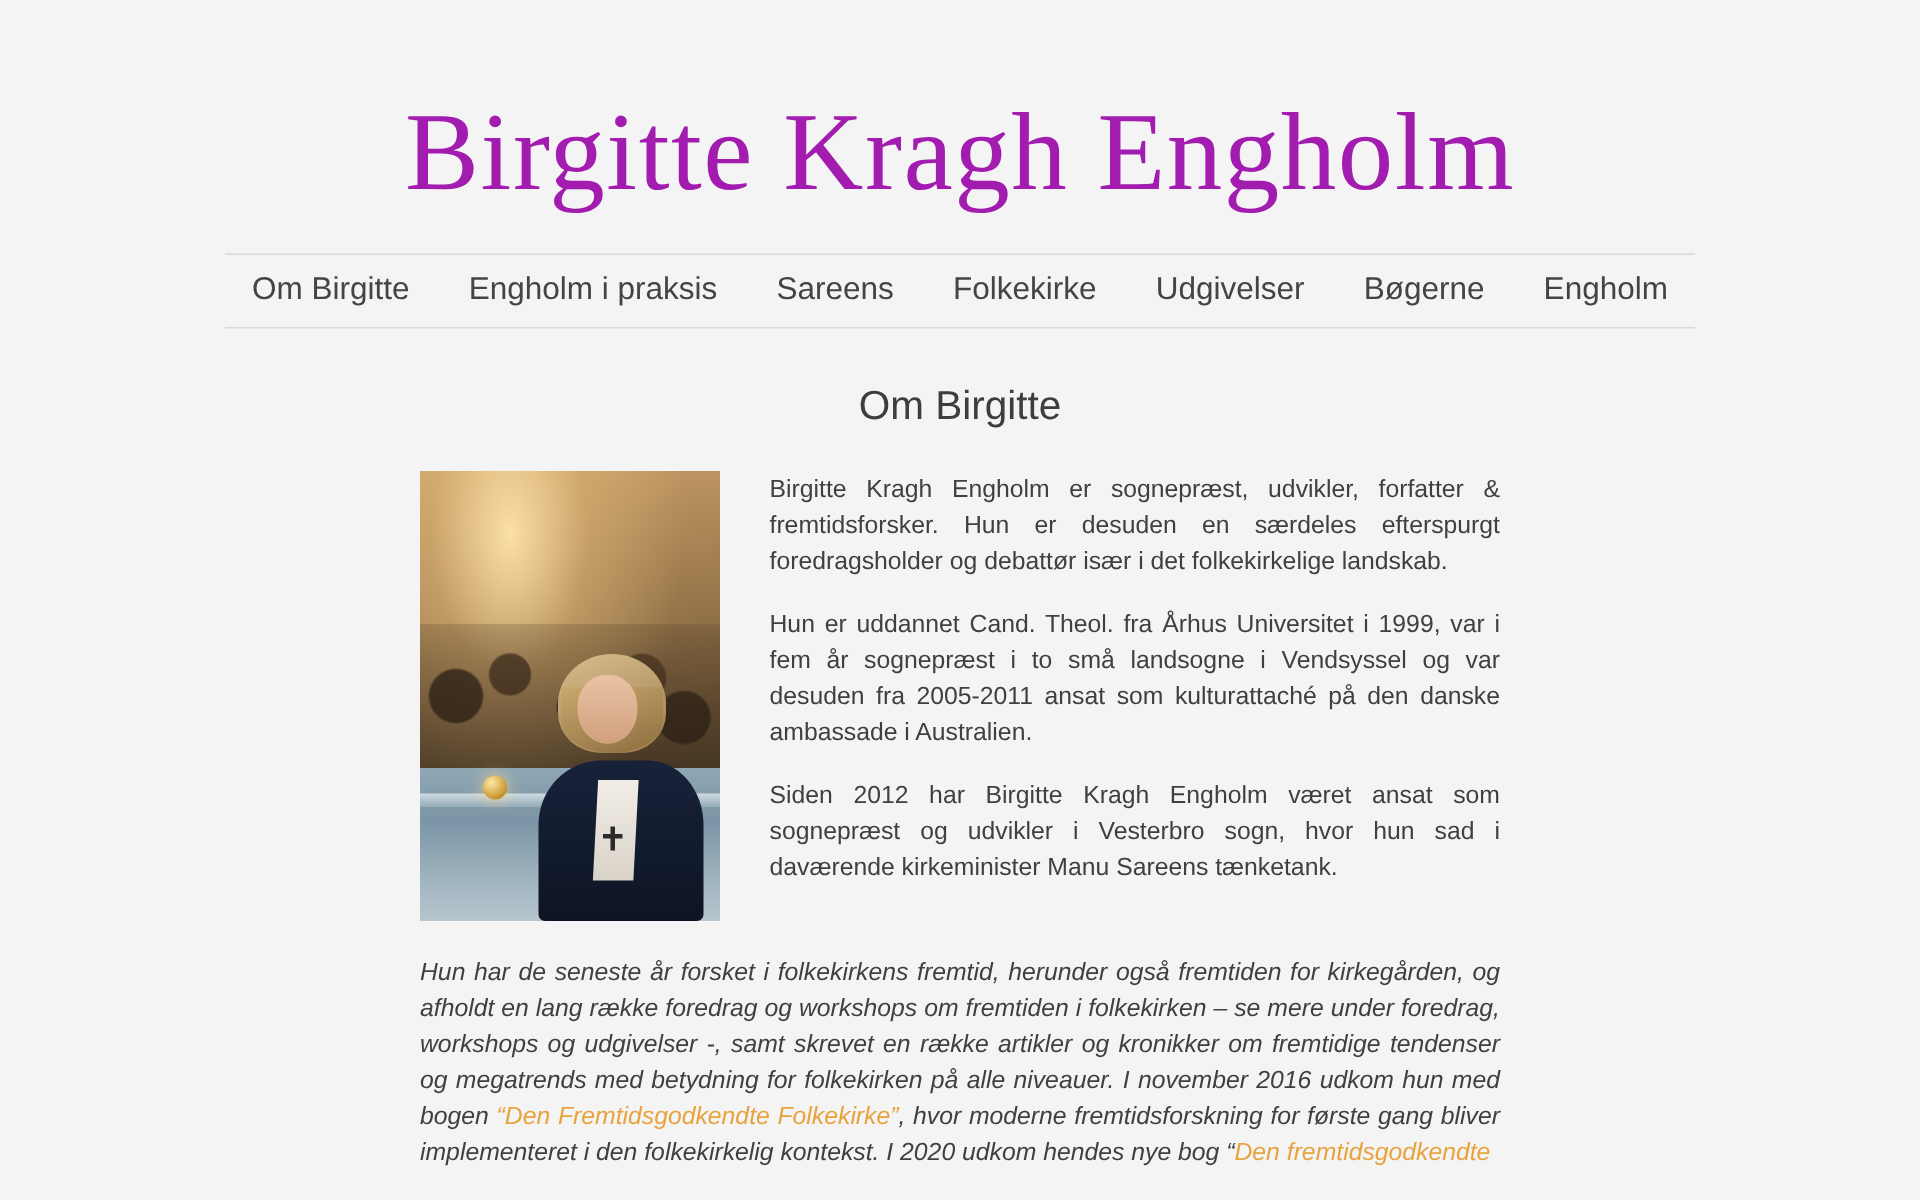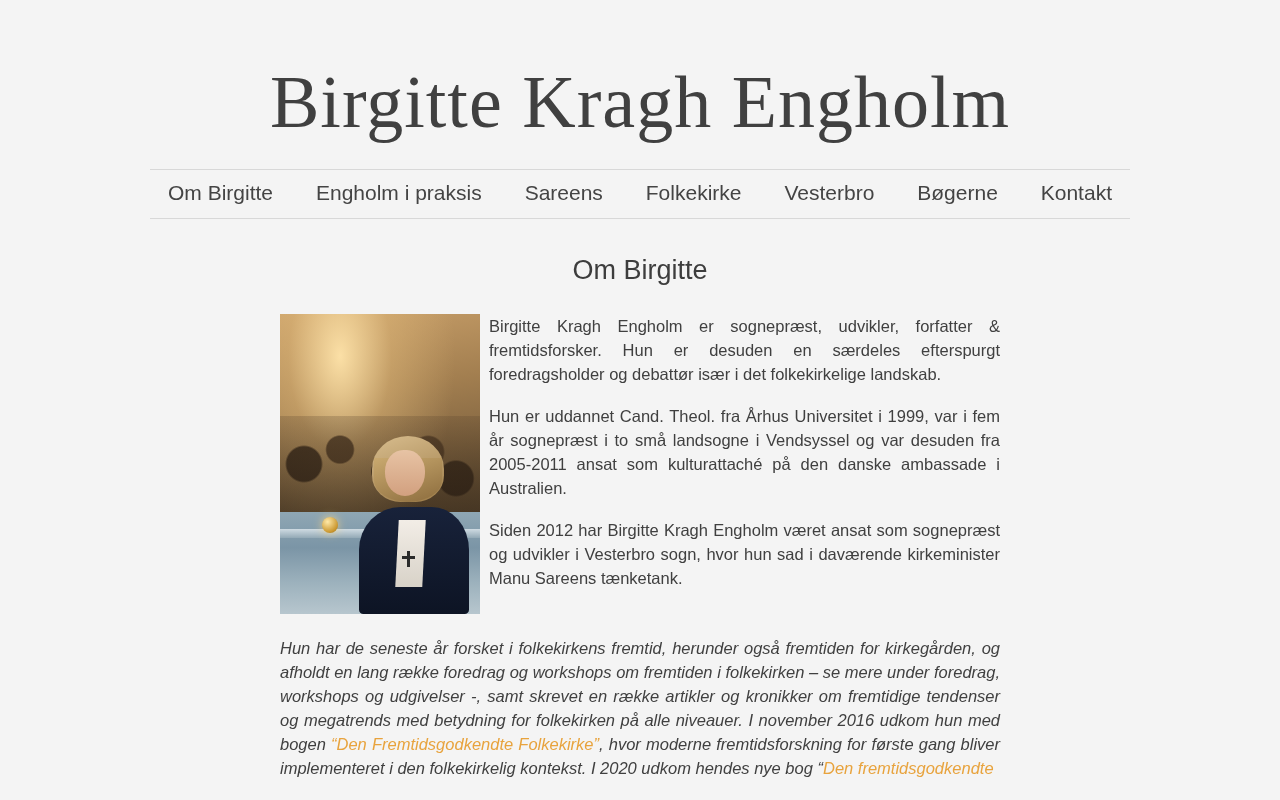--- a/index.html
+++ b/index.html
@@ -15,21 +15,21 @@
   .page {
     width: 1280px;
     min-height: 800px;
     background: #f4f4f4;
     position: relative;
   }
   .site-title {
     font-family: "Liberation Serif", serif;
     font-size: 74px;
     font-weight: 400;
-    color: #404040;
+    color: #a21caf;
     text-align: center;
     letter-spacing: 1px;
     margin: 0;
     padding: 62px 0 26px 0;
     line-height: 1.1;
   }
   .nav-wrap {
     width: 980px;
     margin: 0 auto;
     border-top: 1px solid #d8d8d8;
@@ -58,21 +58,21 @@
   .page-heading {
     font-size: 27px;
     font-weight: 400;
     color: #3d3d3d;
     text-align: center;
     margin: 0 0 28px 0;
   }
   .intro-row {
     display: flex;
     align-items: flex-start;
-    gap: 9px;
+    gap: 33px;
     padding: 0 130px 0 130px;
   }
   .portrait {
     width: 200px;
     height: 300px;
     flex: 0 0 200px;
     border: 0;
     position: relative;
     overflow: hidden;
     background: #6b5a42;
@@ -168,23 +168,23 @@
 <div class="page">
 
   <h1 class="site-title">Birgitte Kragh Engholm</h1>
 
   <div class="nav-wrap">
     <nav class="nav">
       <a class="nav-item" href="#">Om Birgitte</a>
       <a class="nav-item" href="#">Engholm i praksis</a>
       <a class="nav-item" href="#">Sareens</a>
       <a class="nav-item" href="#">Folkekirke</a>
-      <a class="nav-item" href="#">Vesterbro</a>
+      <a class="nav-item" href="#">Udgivelser</a>
       <a class="nav-item" href="#">Bøgerne</a>
-      <a class="nav-item" href="#">Kontakt</a>
+      <a class="nav-item" href="#">Engholm</a>
     </nav>
   </div>
 
   <main class="content">
 
     <h2 class="page-heading">Om Birgitte</h2>
 
     <div class="intro-row">
 
       <div class="portrait">

